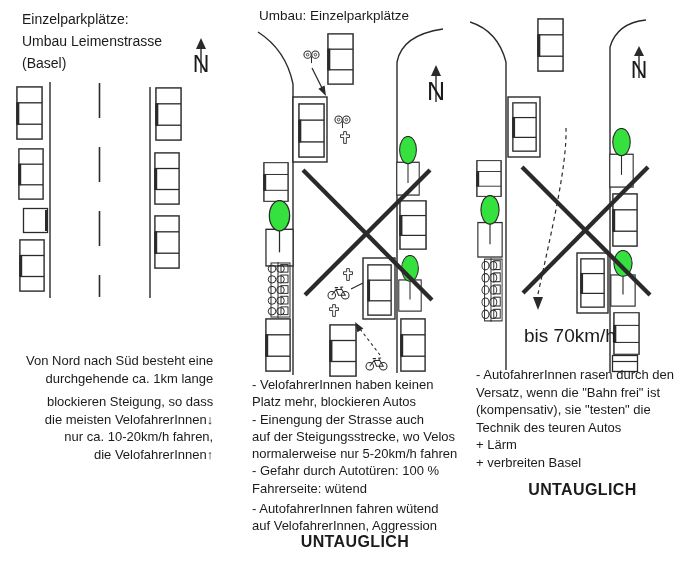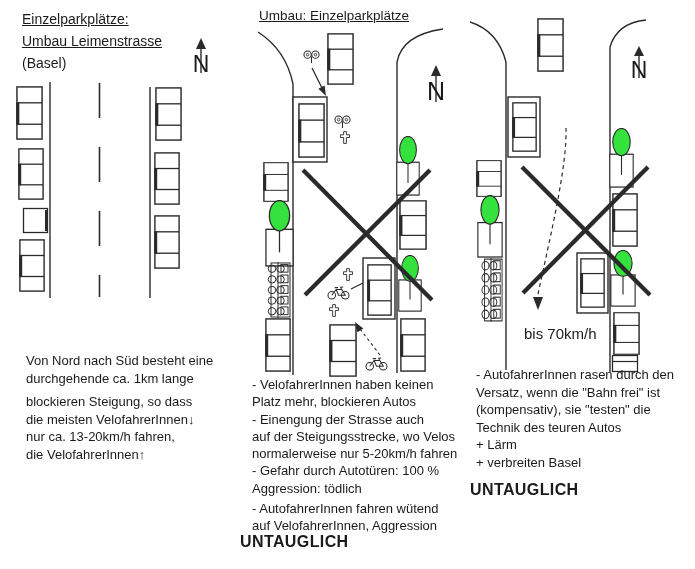--- a/index.html
+++ b/index.html
@@ -3,27 +3,27 @@
 <meta charset="utf-8">
 <style>
   html,body { margin:0; padding:0; background:#ffffff; }
   #canvas {
     position:relative; width:695px; height:569px; background:#ffffff;
     font-family:"Liberation Sans","DejaVu Sans",sans-serif;
     color:#1b1b1b; overflow:hidden;
   }
   .abs { position:absolute; }
   .tline { white-space:pre; }
-  .u { text-decoration:underline; }
+  .u { }
   #page-title { font-size:14px; line-height:22px; }
   .notes { font-size:13px; line-height:17.3px; }
-  #left-desc { font-size:13px; line-height:17.5px; }
+  #left-desc { font-size:13px; line-height:17.5px;text-align:right; }
   #left-desc .tline:nth-child(3) { margin-top:6px; }
   #middle-notes .tline:nth-child(8) { margin-top:3px; }
-  .verdict { font-weight:bold; font-size:16px; letter-spacing:0.4px; text-align:left; }
+  .verdict { font-weight:bold; font-size:16px; letter-spacing:0.4px; text-align:center; }
   .compass-text { font-family:"Liberation Sans","DejaVu Sans",sans-serif; fill:#1b1b1b; }
   .tree-fill { fill: var(--tree-green, #35e13c); }
   svg { display:block; }
 </style>
 </head>
 <body>
 
 <div id="canvas">
 
   <svg width="0" height="0" style="position:absolute" aria-hidden="true">
@@ -136,21 +136,21 @@
     <use href="#sym-car" x="155" y="7" width="27" height="54"></use>
     <use href="#sym-car" x="154" y="72" width="26" height="53"></use>
     <use href="#sym-car" x="154" y="135" width="26" height="54"></use>
   </svg>
 
   <div id="left-desc" class="abs" style="left:26px;top:352px">
     <div class="tline">Von Nord nach Süd besteht eine</div>
     <div class="tline">durchgehende ca. 1km lange</div>
     <div class="tline">blockieren Steigung, so dass</div>
     <div class="tline">die meisten VelofahrerInnen↓</div>
-    <div class="tline">nur ca. 13-20km/h fahren,</div>
+    <div class="tline">nur ca. 10-20km/h fahren,</div>
     <div class="tline">die VelofahrerInnen↑</div>
   </div>
 
   <div class="abs u tline" style="left:259px;top:8px;font-size:13.5px">Umbau: Einzelparkplätze</div>
 
   <svg class="abs" style="left:240px;top:22px" width="230" height="360" viewBox="0 0 230 360">
     <g fill="none" stroke="#2a2a2a" stroke-width="1.4">
       <path d="M 18,10 Q 46,28 53,62"></path>
       <line x1="53" y1="62" x2="53" y2="353"></line>
       <path d="M 203,7 Q 162,13 157,40"></path>
@@ -197,21 +197,21 @@
     <use href="#sym-bikeside" x="125" y="334" width="23" height="15"></use>
   </svg>
 
   <div id="middle-notes" class="abs notes" style="left:252px;top:376px">
     <div class="tline">- VelofahrerInnen haben keinen</div>
     <div class="tline">Platz mehr, blockieren Autos</div>
     <div class="tline">- Einengung der Strasse auch</div>
     <div class="tline">auf der Steigungsstrecke, wo Velos</div>
     <div class="tline">normalerweise nur 5-20km/h fahren</div>
     <div class="tline">- Gefahr durch Autotüren: 100 %</div>
-    <div class="tline">Aggression: tödlich</div>
+    <div class="tline">Fahrerseite: wütend</div>
     <div class="tline">- AutofahrerInnen fahren wütend</div>
     <div class="tline">auf VelofahrerInnen, Aggression</div>
   </div>
   <div class="abs verdict" style="left:240px;top:533px;width:230px">UNTAUGLICH</div>
 
   <svg class="abs" style="left:470px;top:14px" width="225" height="360" viewBox="0 0 225 360">
     <g fill="none" stroke="#2a2a2a" stroke-width="1.4">
       <path d="M 0,8 Q 28,17 36,48"></path>
       <line x1="36" y1="48" x2="36" y2="356"></line>
       <path d="M 176,6 Q 147,9 140,33"></path>
@@ -241,21 +241,21 @@
       <line x1="52" y1="153" x2="180" y2="281"></line>
       <line x1="178" y1="153" x2="53" y2="279"></line>
     </g>
 
     <g>
       <path d="M 96,114 C 97,152 82,215 68,280" fill="none" stroke="#2a2a2a" stroke-width="1.2" stroke-dasharray="4,3.5"></path>
       <polygon points="68,296 63,283 73,283" fill="#2a2a2a"></polygon>
     </g>
   </svg>
 
-  <div class="abs tline" style="left:524px;top:325px;font-size:15px">bis 70km/h</div>
+  <div class="abs tline" style="left:524px;top:325px;font-size:19px">bis 70km/h</div>
 
   <div id="right-notes" class="abs notes" style="left:476px;top:366px;line-height:17.6px">
     <div class="tline">- AutofahrerInnen rasen durch den</div>
     <div class="tline">Versatz, wenn die "Bahn frei" ist</div>
     <div class="tline">(kompensativ), sie "testen" die</div>
     <div class="tline">Technik des teuren Autos</div>
     <div class="tline">+ Lärm</div>
     <div class="tline">+ verbreiten Basel</div>
   </div>
   <div class="abs verdict" style="left:470px;top:481px;width:225px">UNTAUGLICH</div>

